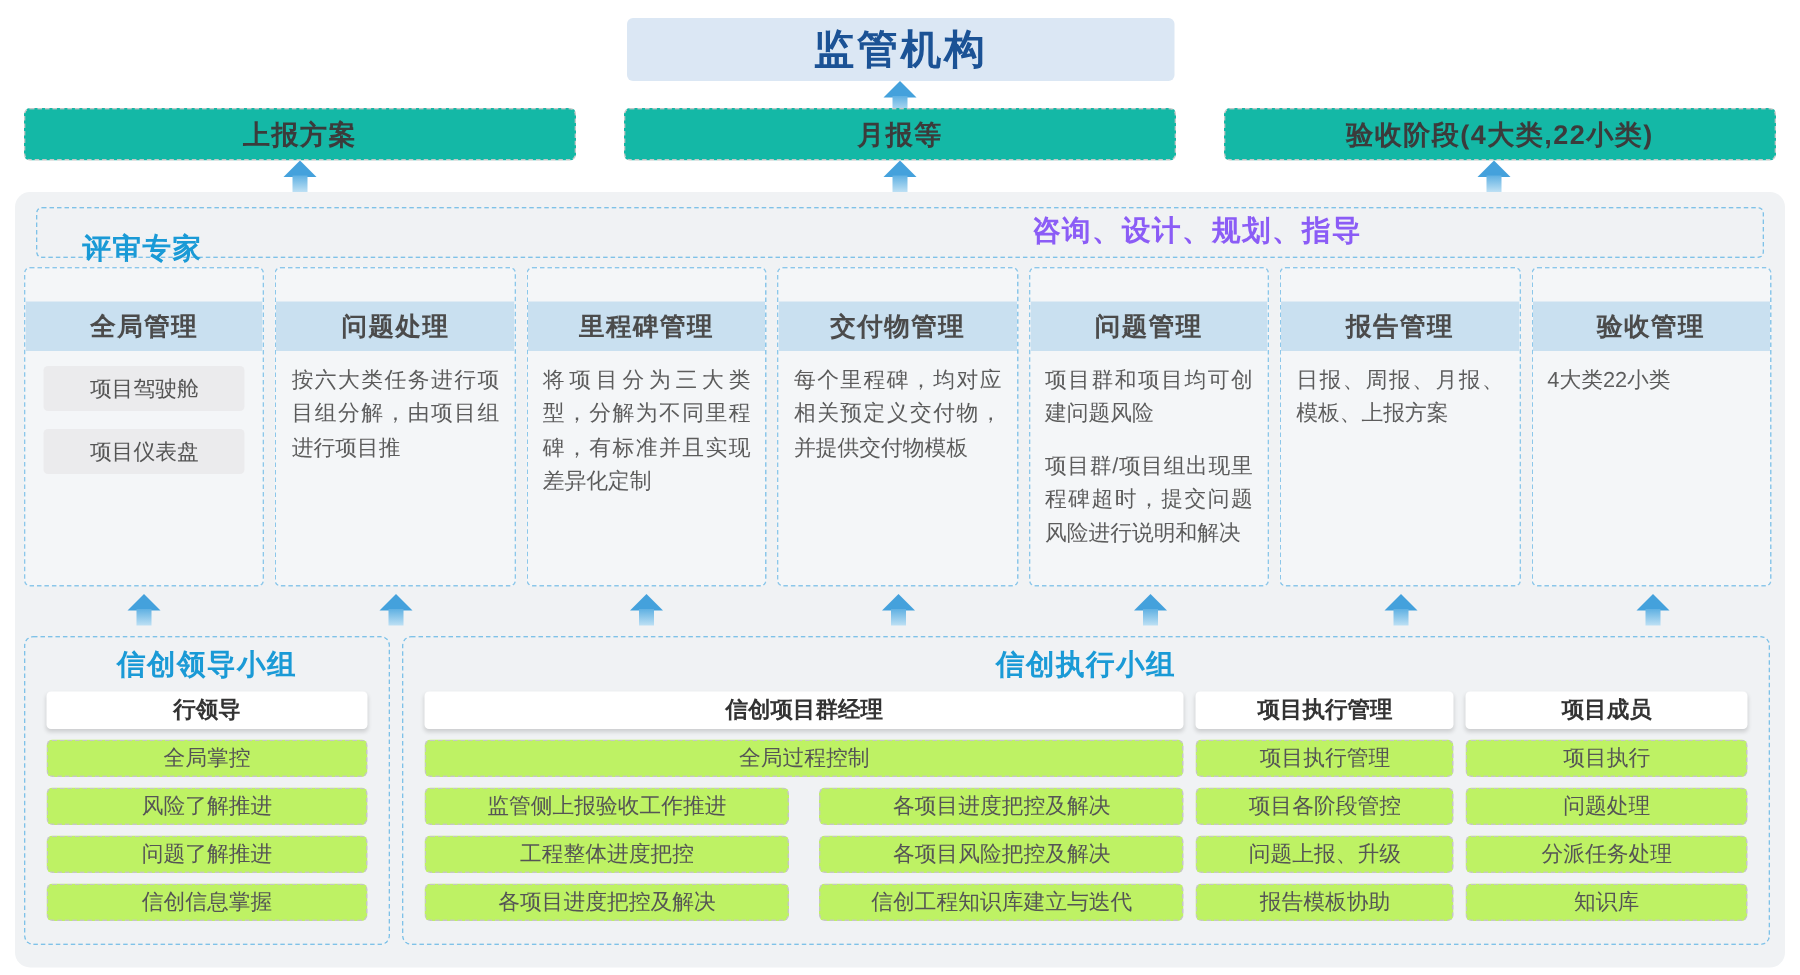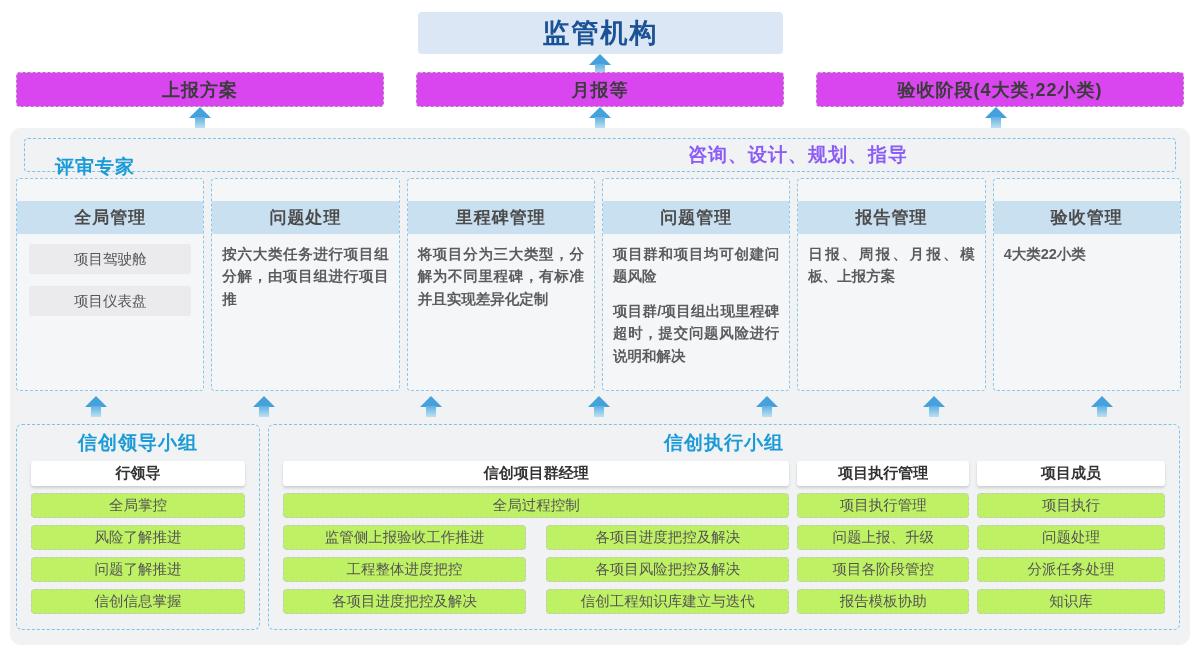--- a/index.html
+++ b/index.html
@@ -7,21 +7,21 @@
   body{font-family:"Liberation Sans",sans-serif;}
   .canvas{position:relative;width:1200px;height:650px;background:#fff;overflow:hidden;}
 
   
   .regulator{position:absolute;left:418px;top:12px;width:365px;height:42px;
     background:#dbe7f4;border-radius:4px;display:flex;align-items:center;justify-content:center;
     font-size:27px;font-weight:bold;color:#1b5295;letter-spacing:2px;}
 
   
   .channel-row{position:absolute;left:16px;top:72px;width:1168px;display:flex;gap:32px;}
-  .channel{flex:1;height:35px;background:#d946ef;border:1px dashed #c6c6c6;border-radius:4px;
+  .channel{flex:1;height:35px;background:#14b8a6;border:1px dashed #c6c6c6;border-radius:4px;
     display:flex;align-items:center;justify-content:center;font-size:18px;font-weight:bold;color:#3b3b3b;letter-spacing:1px;}
 
   
   .arrow-up{position:absolute;width:22px;height:21px;}
   .arrow-up::before{content:"";position:absolute;left:0;top:0;width:0;height:0;
     border-left:11px solid transparent;border-right:11px solid transparent;border-bottom:11px solid #44a1dc;}
   .arrow-up::after{content:"";position:absolute;left:6px;top:10px;width:10px;height:11px;
     background:linear-gradient(#5fb0e2,#bde0f4);}
 
   
@@ -30,21 +30,21 @@
   .header-strip{position:absolute;left:14px;top:10px;width:1152px;height:34px;
     border:1px dashed #7fc2e8;border-radius:4px;}
   .experts-label{position:absolute;left:30px;top:12px;line-height:32px;font-size:19px;font-weight:bold;color:#1a9ad6;letter-spacing:1px;}
   .advisory-label{position:absolute;left:663px;top:0;line-height:32px;font-size:19px;font-weight:bold;color:#8b5cf6;letter-spacing:1px;}
 
   
   .columns{position:absolute;left:6px;top:50px;width:1165px;height:213px;display:flex;gap:7px;}
   .col-card{flex:1;border:1px dashed #8cc7ea;border-radius:4px;background:#f4f6f8;overflow:hidden;}
   .col-head{height:33px;background:#c9e0f0;display:flex;align-items:center;justify-content:center;
     font-size:17px;font-weight:bold;color:#4b4b4b;letter-spacing:1px;margin-top:22px;}
-  .col-body{padding:9px 10px;font-size:14.5px;color:#5c5c5c;line-height:1.55;text-align:justify;font-weight:bold;}
+  .col-body{padding:9px 10px;font-size:14.5px;color:#5c5c5c;line-height:1.55;text-align:justify;}
   .col-body .col-para{margin:0 0 12px 0;}
   .pill-btn{margin:10px 12px 12px 12px;height:30px;background:#ebebed;border-radius:3px;
     display:flex;align-items:center;justify-content:center;color:#555;font-size:14.5px;}
 
   
   .bottom-row{position:absolute;left:6px;top:296px;width:1165px;height:208px;}
   .group-box{position:absolute;top:0;height:206px;border:1px dashed #7fc2e8;border-radius:6px;}
   .leader-group{left:0;width:244px;}
   .exec-group{left:252px;width:912px;}
   .group-title{height:36px;display:flex;align-items:center;justify-content:center;
@@ -101,20 +101,26 @@
             <div class="col-para">按六大类任务进行项目组分解，由项目组进行项目推</div>
           </div>
       </div>
       <div class="col-card">
         <div class="col-head">里程碑管理</div>
         <div class="col-body">
             <div class="col-para">将项目分为三大类型，分解为不同里程碑，有标准并且实现差异化定制</div>
           </div>
       </div>
       <div class="col-card">
+        <div class="col-head">交付物管理</div>
+        <div class="col-body">
+            <div class="col-para">每个里程碑，均对应相关预定义交付物，并提供交付物模板</div>
+          </div>
+      </div>
+      <div class="col-card">
         <div class="col-head">问题管理</div>
         <div class="col-body">
             <div class="col-para">项目群和项目均可创建问题风险</div>
             <div class="col-para">项目群/项目组出现里程碑超时，提交问题风险进行说明和解决</div>
           </div>
       </div>
       <div class="col-card">
         <div class="col-head">报告管理</div>
         <div class="col-body">
             <div class="col-para">日报、周报、月报、模板、上报方案</div>
@@ -169,22 +175,22 @@
                   <div class="dash-item">各项目风险把控及解决</div>
                   <div class="dash-item">信创工程知识库建立与迭代</div>
                 </div>
             </div>
           </div>
 
           <div class="pm-col">
             <div class="role-head">项目执行管理</div>
             <div>
                 <div class="dash-item">项目执行管理</div>
+                <div class="dash-item">项目各阶段管控</div>
                 <div class="dash-item">问题上报、升级</div>
-                <div class="dash-item">项目各阶段管控</div>
                 <div class="dash-item">报告模板协助</div>
               </div>
           </div>
 
           <div class="member-col">
             <div class="role-head">项目成员</div>
             <div>
                 <div class="dash-item">项目执行</div>
                 <div class="dash-item">问题处理</div>
                 <div class="dash-item">分派任务处理</div>

